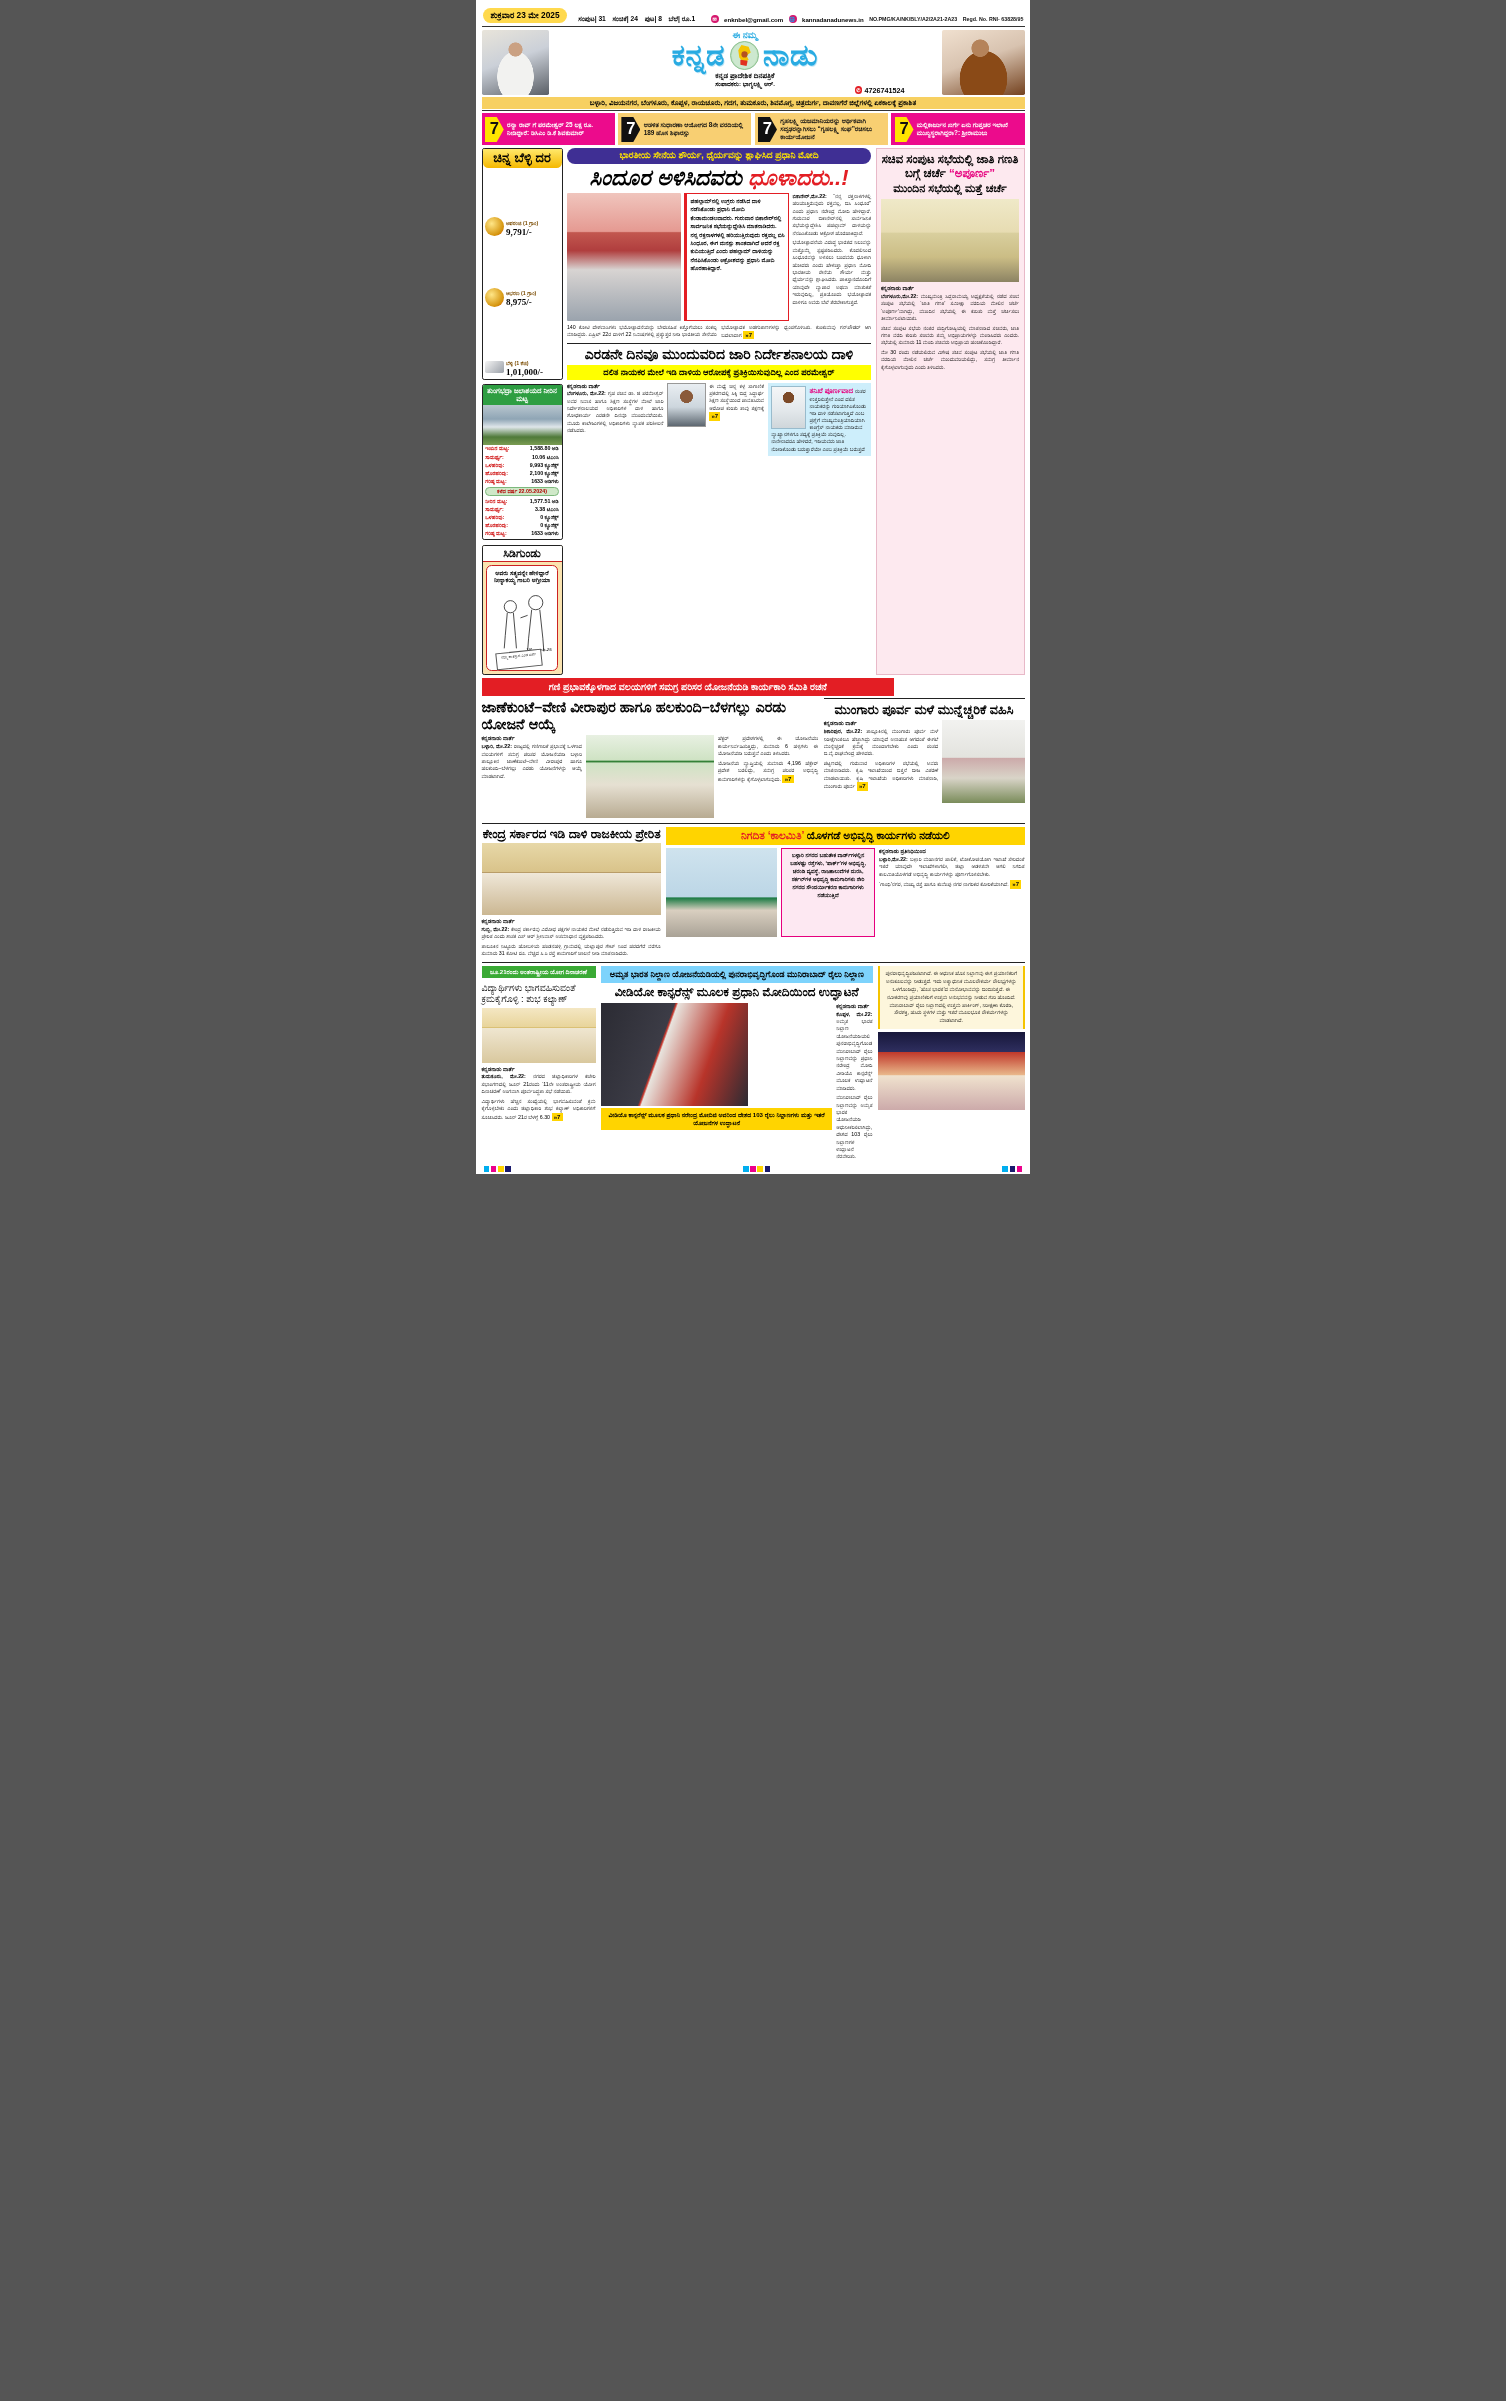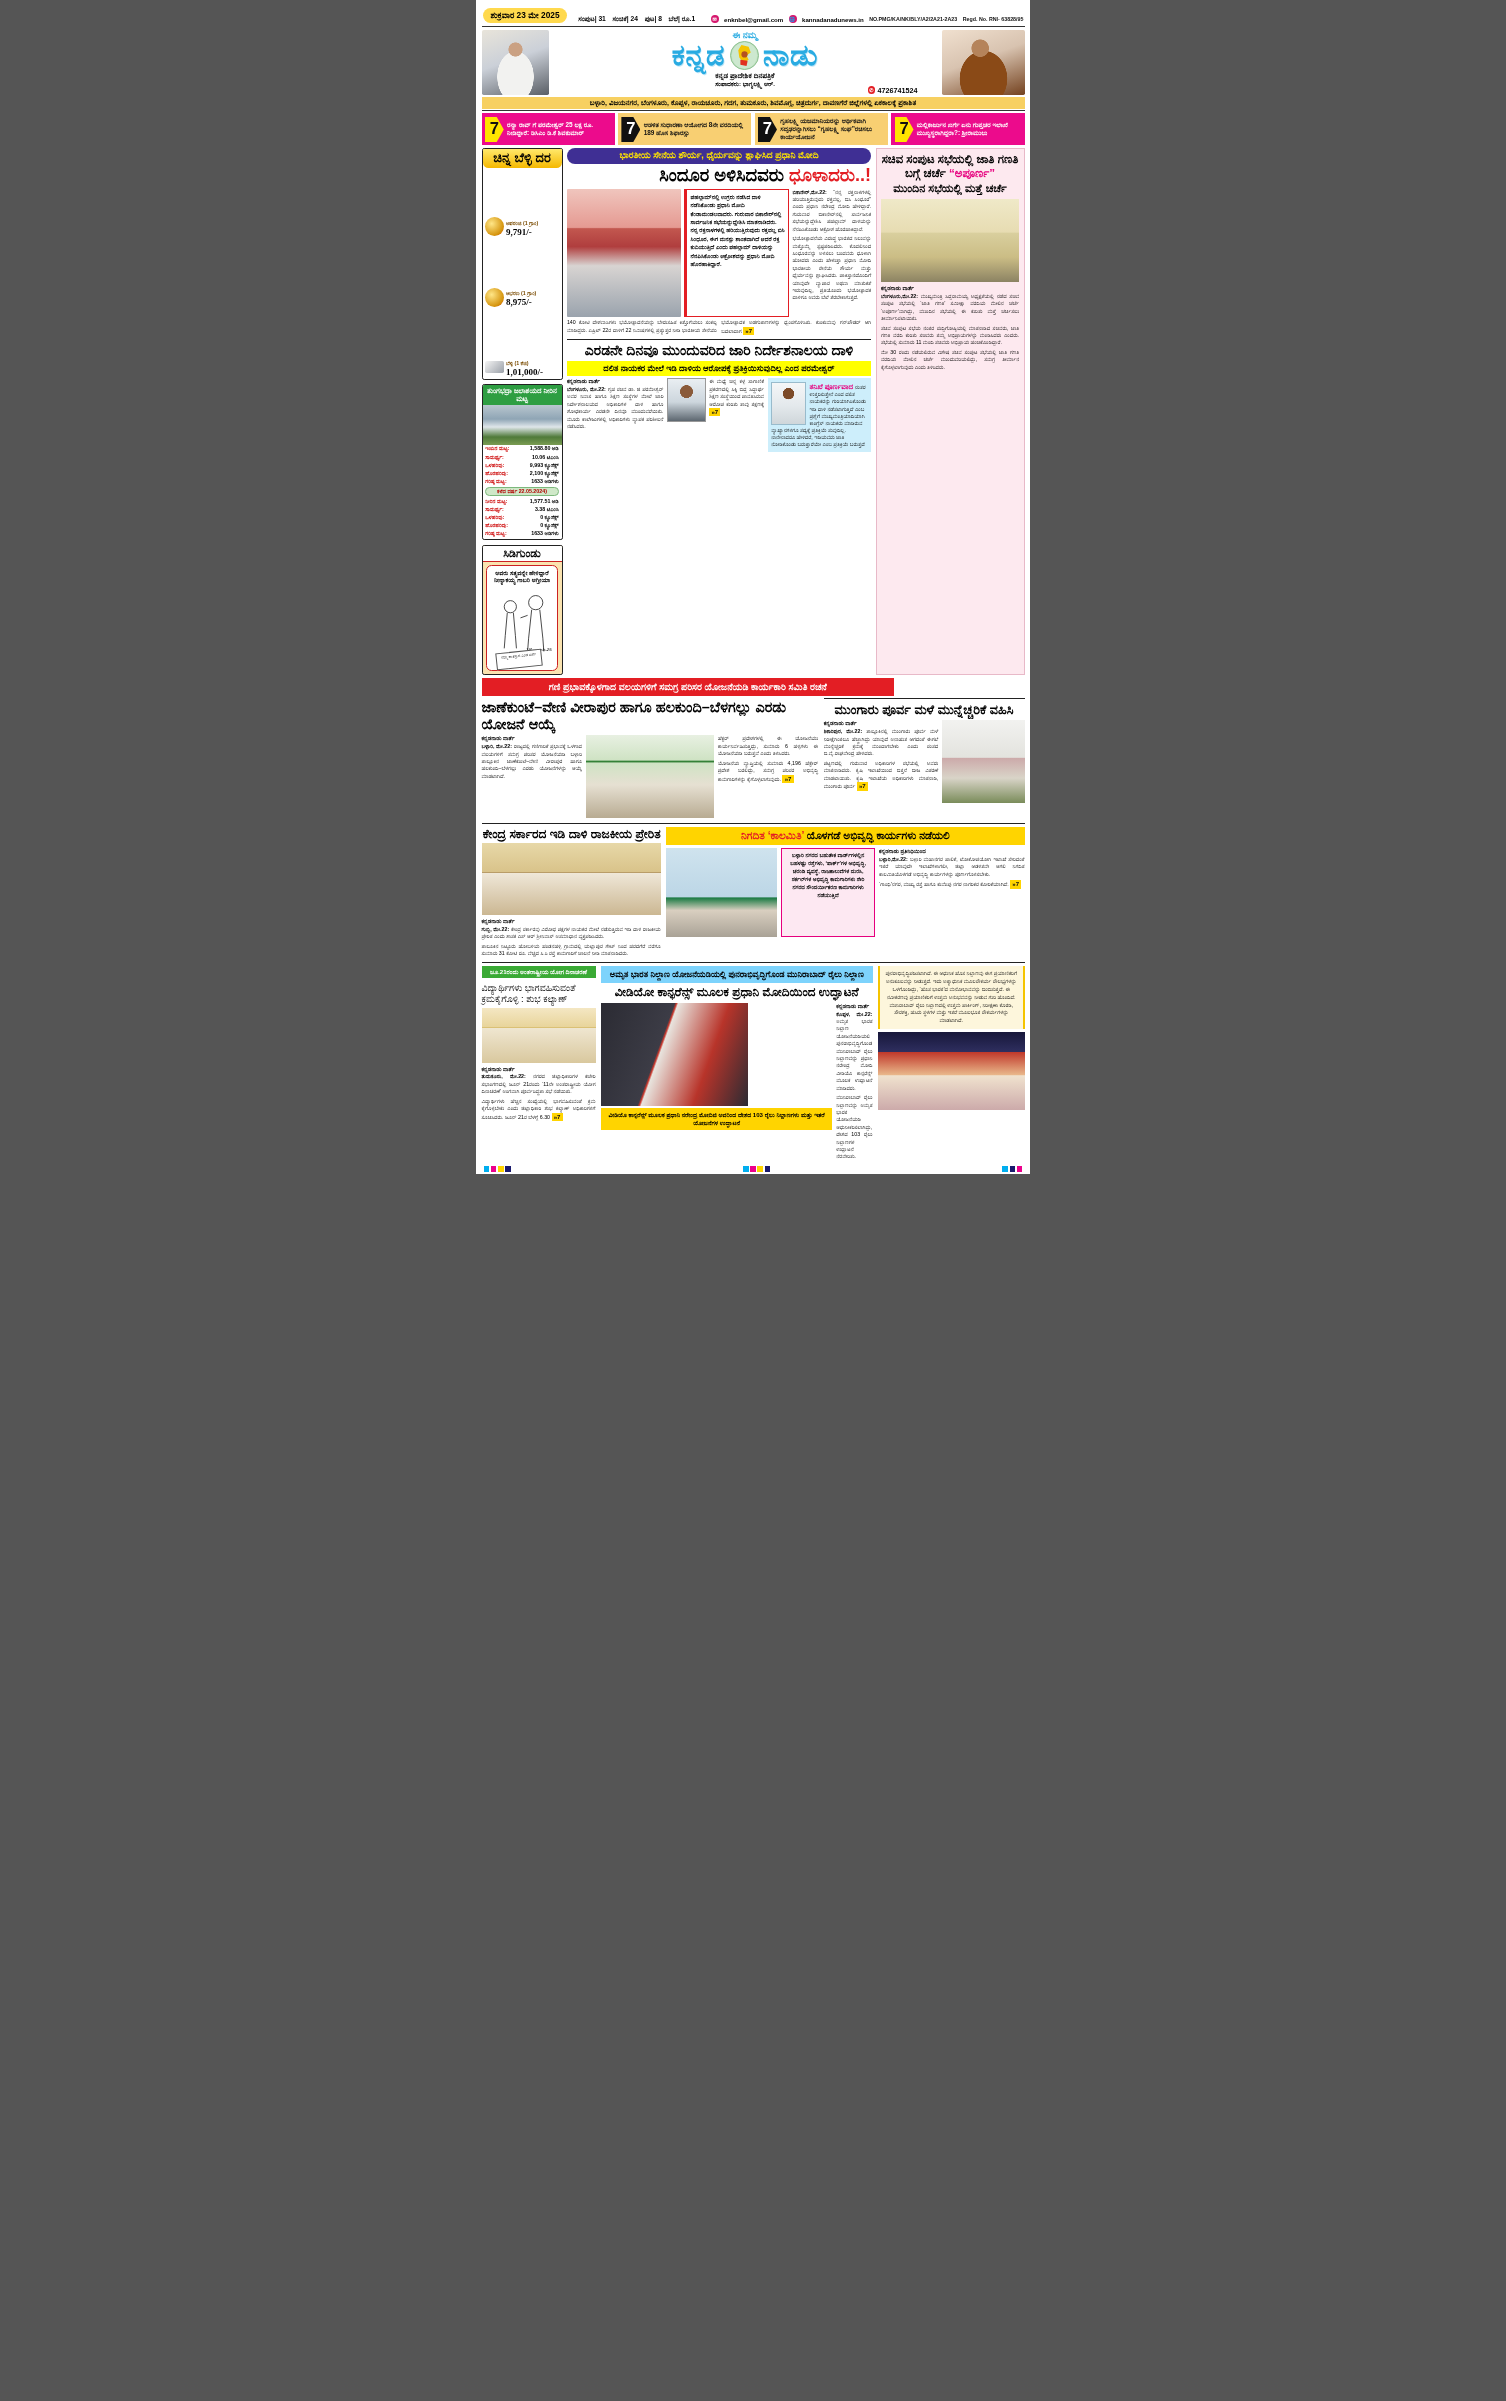--- a/index.html
+++ b/index.html
@@ -11,21 +11,21 @@
   .date-pill { background:#ffd94d; border-radius:7.8px; padding:2.2px 7.8px; font-weight:bold; font-size:8.3px; white-space:nowrap; }
   .issue-info { display:flex; gap:6.7px; font-weight:bold; font-size:6.7px; white-space:nowrap; }
   .topbar-right { margin-left:auto; display:flex; align-items:center; gap:5.5px; font-size:6.1px; font-weight:bold; }
   .cicon { width:7.8px; height:7.8px; border-radius:50%; display:inline-flex; align-items:center; justify-content:center; color:#fff; font-size:5px; }
   .cicon.mail { background:#d6186e; }
   .cicon.globe { background:#d6186e; }
   .reg { font-size:5.3px; font-weight:bold; color:#111; }
   .rule { border-top:1.7px double #333; margin:1.1px 0; }
 
   
-  .masthead { display:flex; align-items:stretch; gap:2px; padding:1.1px 0; }
+  .masthead { display:flex; align-items:stretch; gap:15px; padding:1.1px 0; }
   .mast-photo { width:67px; min-height:65px; border-radius:1.7px; position:relative; overflow:hidden; flex:none; }
   .ph { background:#cfd6dd; position:relative; overflow:hidden; }
   .ph::after { content:""; position:absolute; inset:0; }
   .ph-left-politician { background:linear-gradient(160deg,#e8e4da 0%,#cbd0d8 45%,#5a5f66 100%); }
   .ph-left-politician::after { background:radial-gradient(circle at 50% 30%, #caa183 12%, transparent 13%), radial-gradient(ellipse at 50% 72%, #f2f2f0 38%, transparent 39%); }
   .ph-right-politician { background:linear-gradient(160deg,#f0e0cf 0%,#d8c3b0 45%,#74421f 100%); }
   .ph-right-politician::after { background:radial-gradient(circle at 46% 28%, #b5835a 13%, transparent 14%), radial-gradient(ellipse at 50% 75%, #8a4a17 40%, transparent 41%); }
   .mast-center { flex:1; text-align:center; position:relative; }
   .tagline { color:#29abe2; font-weight:bold; font-size:9px; }
   .mast-title-row { display:flex; align-items:center; justify-content:center; gap:4.4px; }
@@ -66,21 +66,21 @@
   .cartoon-box { background:#fae3b0; border:1.1px solid #222; border-radius:2.2px; overflow:hidden; }
   .cartoon-title { background:#fff; font-weight:bold; font-size:11px; text-align:center; padding:1.1px; border-bottom:1.1px solid #c22; }
   .cartoon-inner { background:#fff; border:1.1px solid #c22; border-radius:5.5px; margin:3.3px; padding:2.2px; }
   .cartoon-caption { font-weight:bold; font-size:6.1px; text-align:center; line-height:1.3; }
   .cartoon-art { height:83px; position:relative; }
   .cartoon-sign { position:absolute; right:3.3px; bottom:15.5px; font-size:4.4px; font-style:italic; }
   .cartoon-paper { position:absolute; left:10%; bottom:0; width:70%; height:16.6px; background:#fff; border:0.6px solid #555; transform:rotate(-6deg); font-size:3.9px; text-align:center; padding-top:1.1px; }
 
   
   .kicker { background:#3f2f94; color:#ffe400; font-weight:bold; text-align:center; font-size:9.1px; border-radius:9px; padding:2.8px 4.4px; margin-bottom:2.2px; }
-  .main-headline { text-align:right; font-weight:bold; font-size:18px; line-height:1.05; margin:1.1px 0 3.3px; }
+  .main-headline { text-align:center; font-weight:bold; font-size:22px; line-height:1.05; margin:1.1px 0 3.3px;font-style:italic; }
   .main-headline .red { color:#e31e24; }
   .story-row { display:flex; gap:3.3px; }
   .modi-photo { width:114px; height:128px; flex:none; background:linear-gradient(180deg,#f0c5bd 0%,#e59a92 30%,#c2574f 31%,#b03e3e 45%,#d8d4d2 60%,#9aa3ad 100%); border-radius:1.1px; }
   .quote-box { width:105px; flex:none; border:1.7px solid #e31e24; border-left-width:3.9px; background:#fff; padding:3.3px; font-weight:bold; font-size:5.8px; line-height:1.45; }
   .bodycol { font-size:5.3px; line-height:1.4; text-align:justify; }
   .dateline { font-weight:bold; }
   .byline { font-weight:bold; font-size:5.5px; }
   .jump { display:inline-block; background:#ffd400; color:#111; font-weight:bold; font-size:6.1px; padding:0 2.2px; }
   .cols2 { column-count:2; column-gap:4.4px; margin-top:2.8px; }
   .divider { border-top:1.1px solid #222; margin:3.9px 0 2.8px; }

